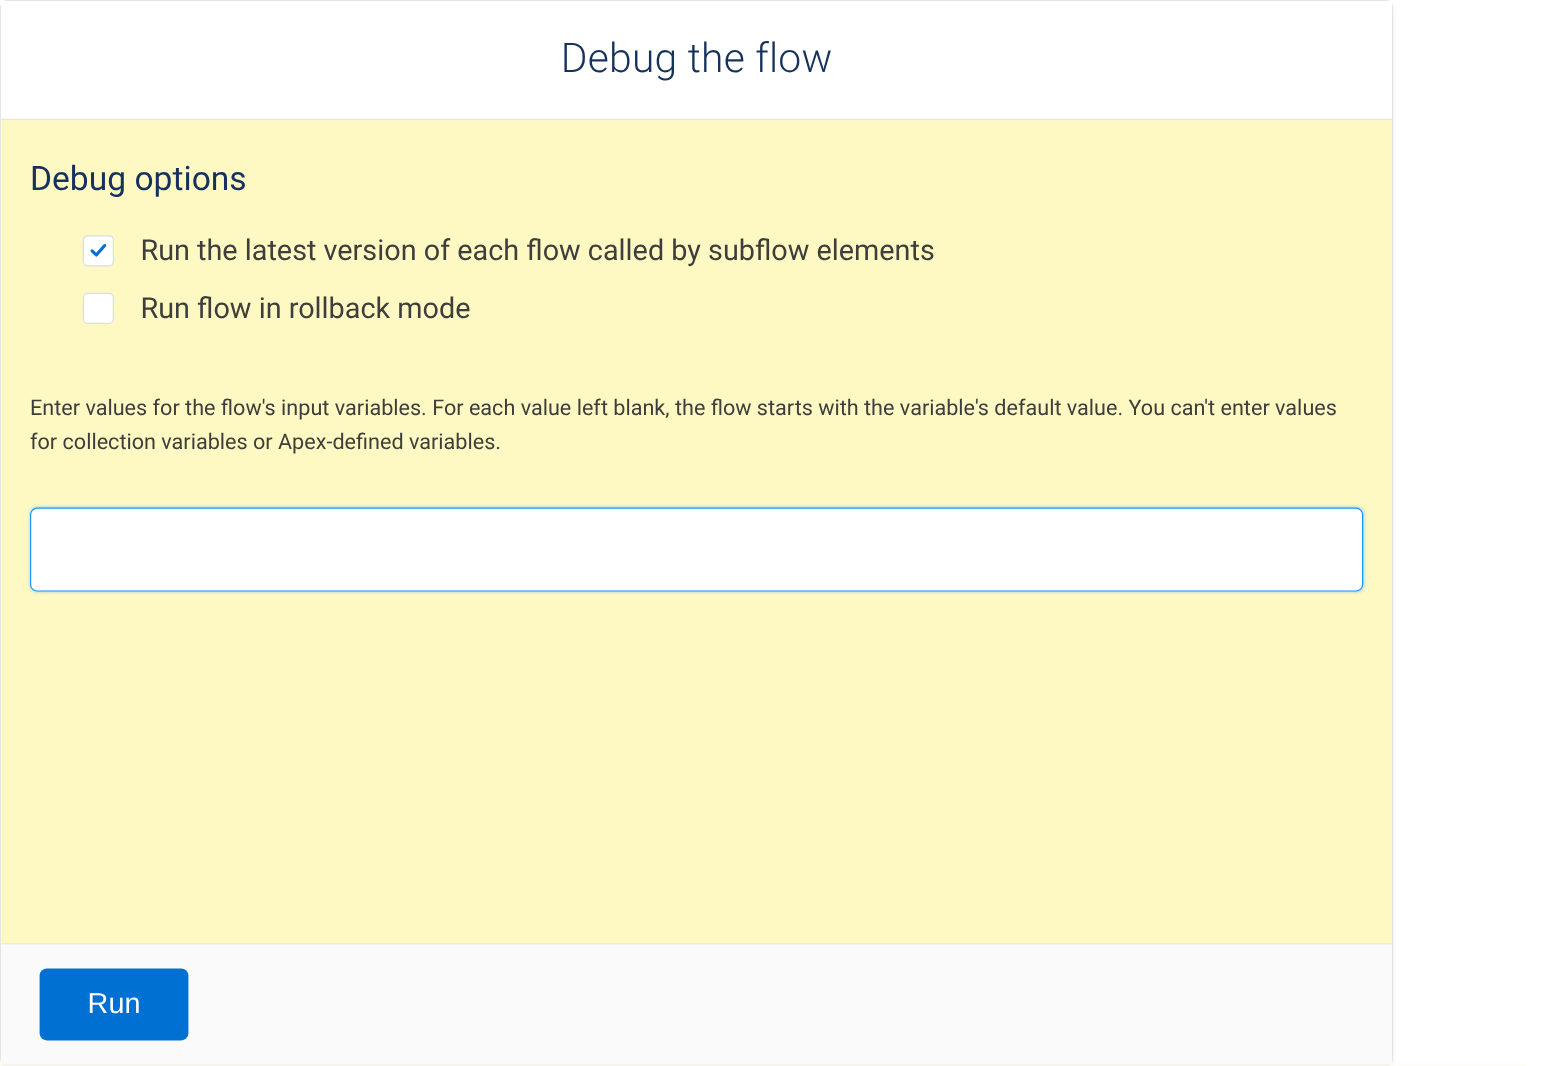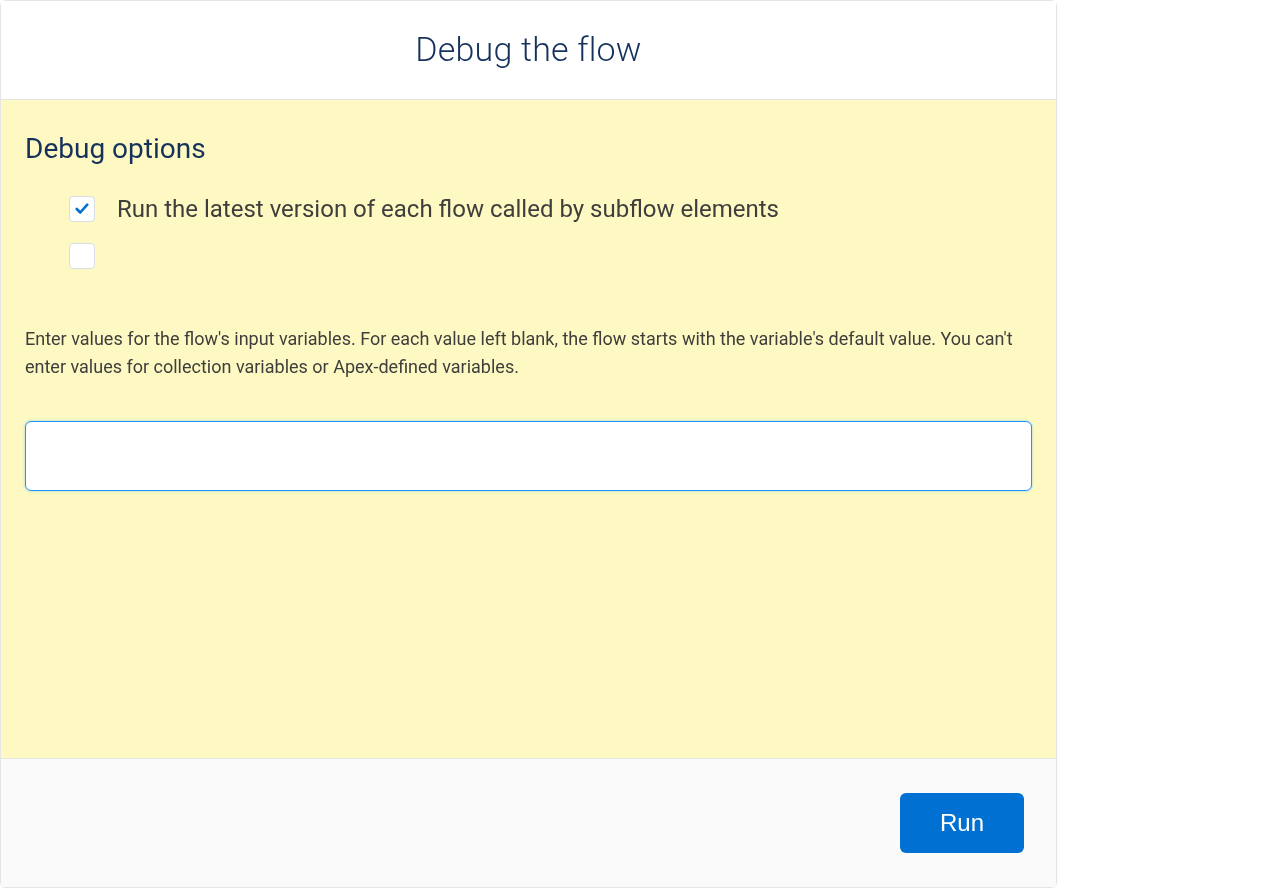--- a/index.html
+++ b/index.html
@@ -7,21 +7,21 @@
     margin: 0;
     padding: 0;
     font-family: -apple-system, BlinkMacSystemFont, "Segoe UI", Roboto, "Helvetica Neue", Arial, sans-serif;
     background: #ffffff;
     color: #3e3e3c;
     width: 1286px;
     height: 888px;
     overflow: hidden;
   }
   .modal {
-    width: 1057px;
+    width: 1161px;
     height: 888px;
     display: flex;
     flex-direction: column;
     border: 1px solid #e5e5e5;
     border-radius: 6px;
     box-shadow: 0 2px 4px rgba(0,0,0,0.04);
     background: #fff;
   }
   .modal-header {
     padding: 28px 24px 30px 24px;
@@ -113,23 +113,22 @@
     border: 1px solid #1b96ff;
     border-radius: 6px;
     padding: 0 22px;
     font-size: 24px;
     outline: none;
     box-shadow: 0 0 3px rgba(27,150,255,0.4);
     color: #181818;
   }
   .modal-footer {
     border-top: 1px solid #e5e5e5;
-    padding: 34px 32px;
+    padding: 20px 32px;
     display: flex;
-    justify-content: flex-end;
     background: #fafafa;
   }
   .run-button {
     background: #0070d2;
     color: #fff;
     border: none;
     border-radius: 6px;
     font-size: 24px;
     font-weight: 400;
     padding: 16px 40px;
@@ -156,20 +155,21 @@
           </svg>
       </span>
       <span class="option-label">Run the latest version of each flow called by subflow elements</span>
     </div>
 
 
     <div class="option-row">
       <span class="checkbox">
         
       </span>
+      <span class="option-label">Run flow in rollback mode</span>
     </div>
 
     <div class="section-spacer"></div>
 
 
     <p class="help-text">Enter values for the flow's input variables. For each value left blank, the flow starts with the variable's default value. You can't enter values for collection variables or Apex-defined variables.</p>
 
     <input type="text" class="text-input" autofocus="" value="" style="">
 
   </div>

